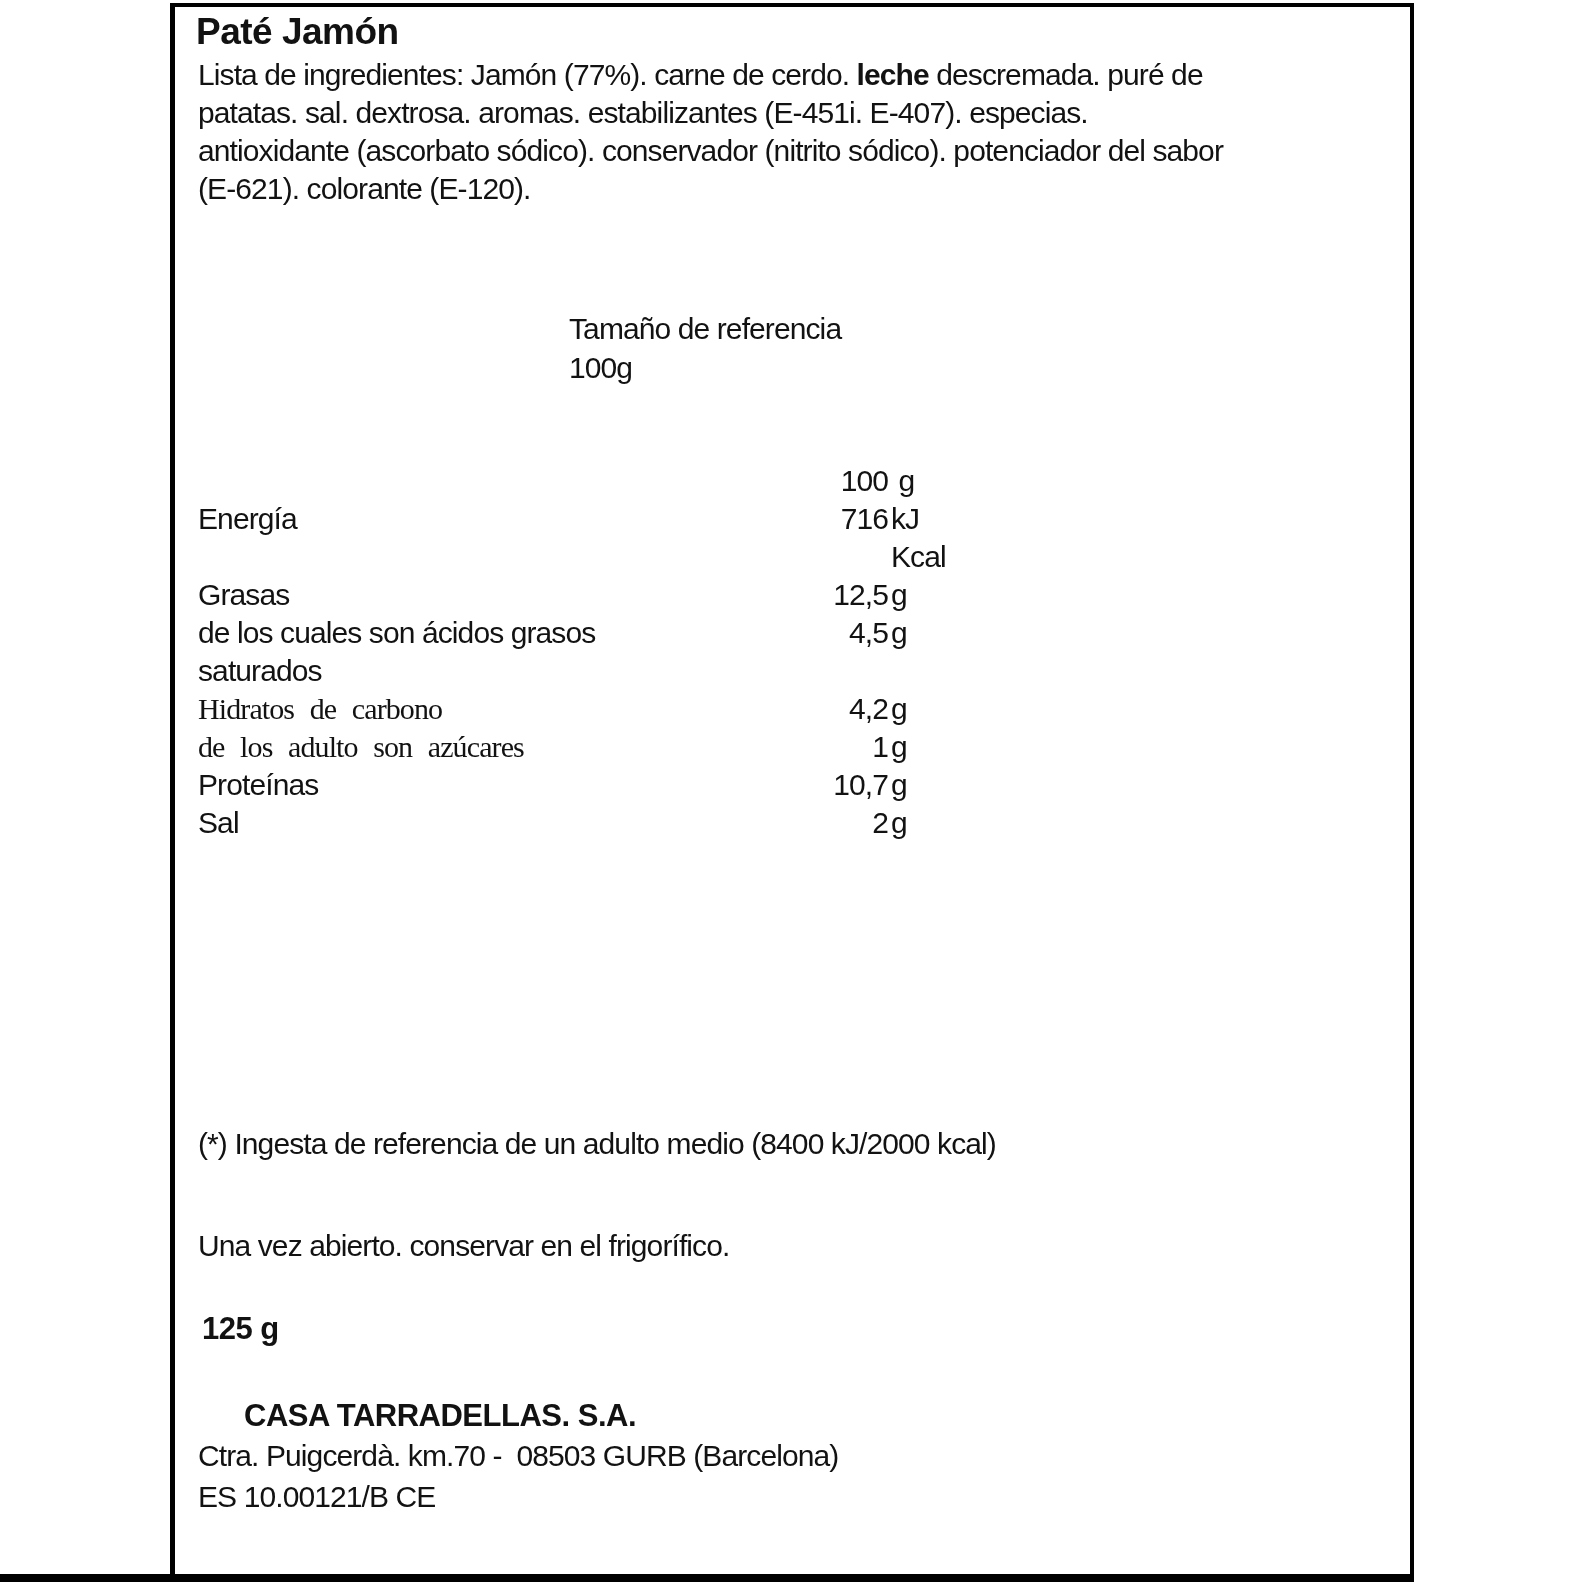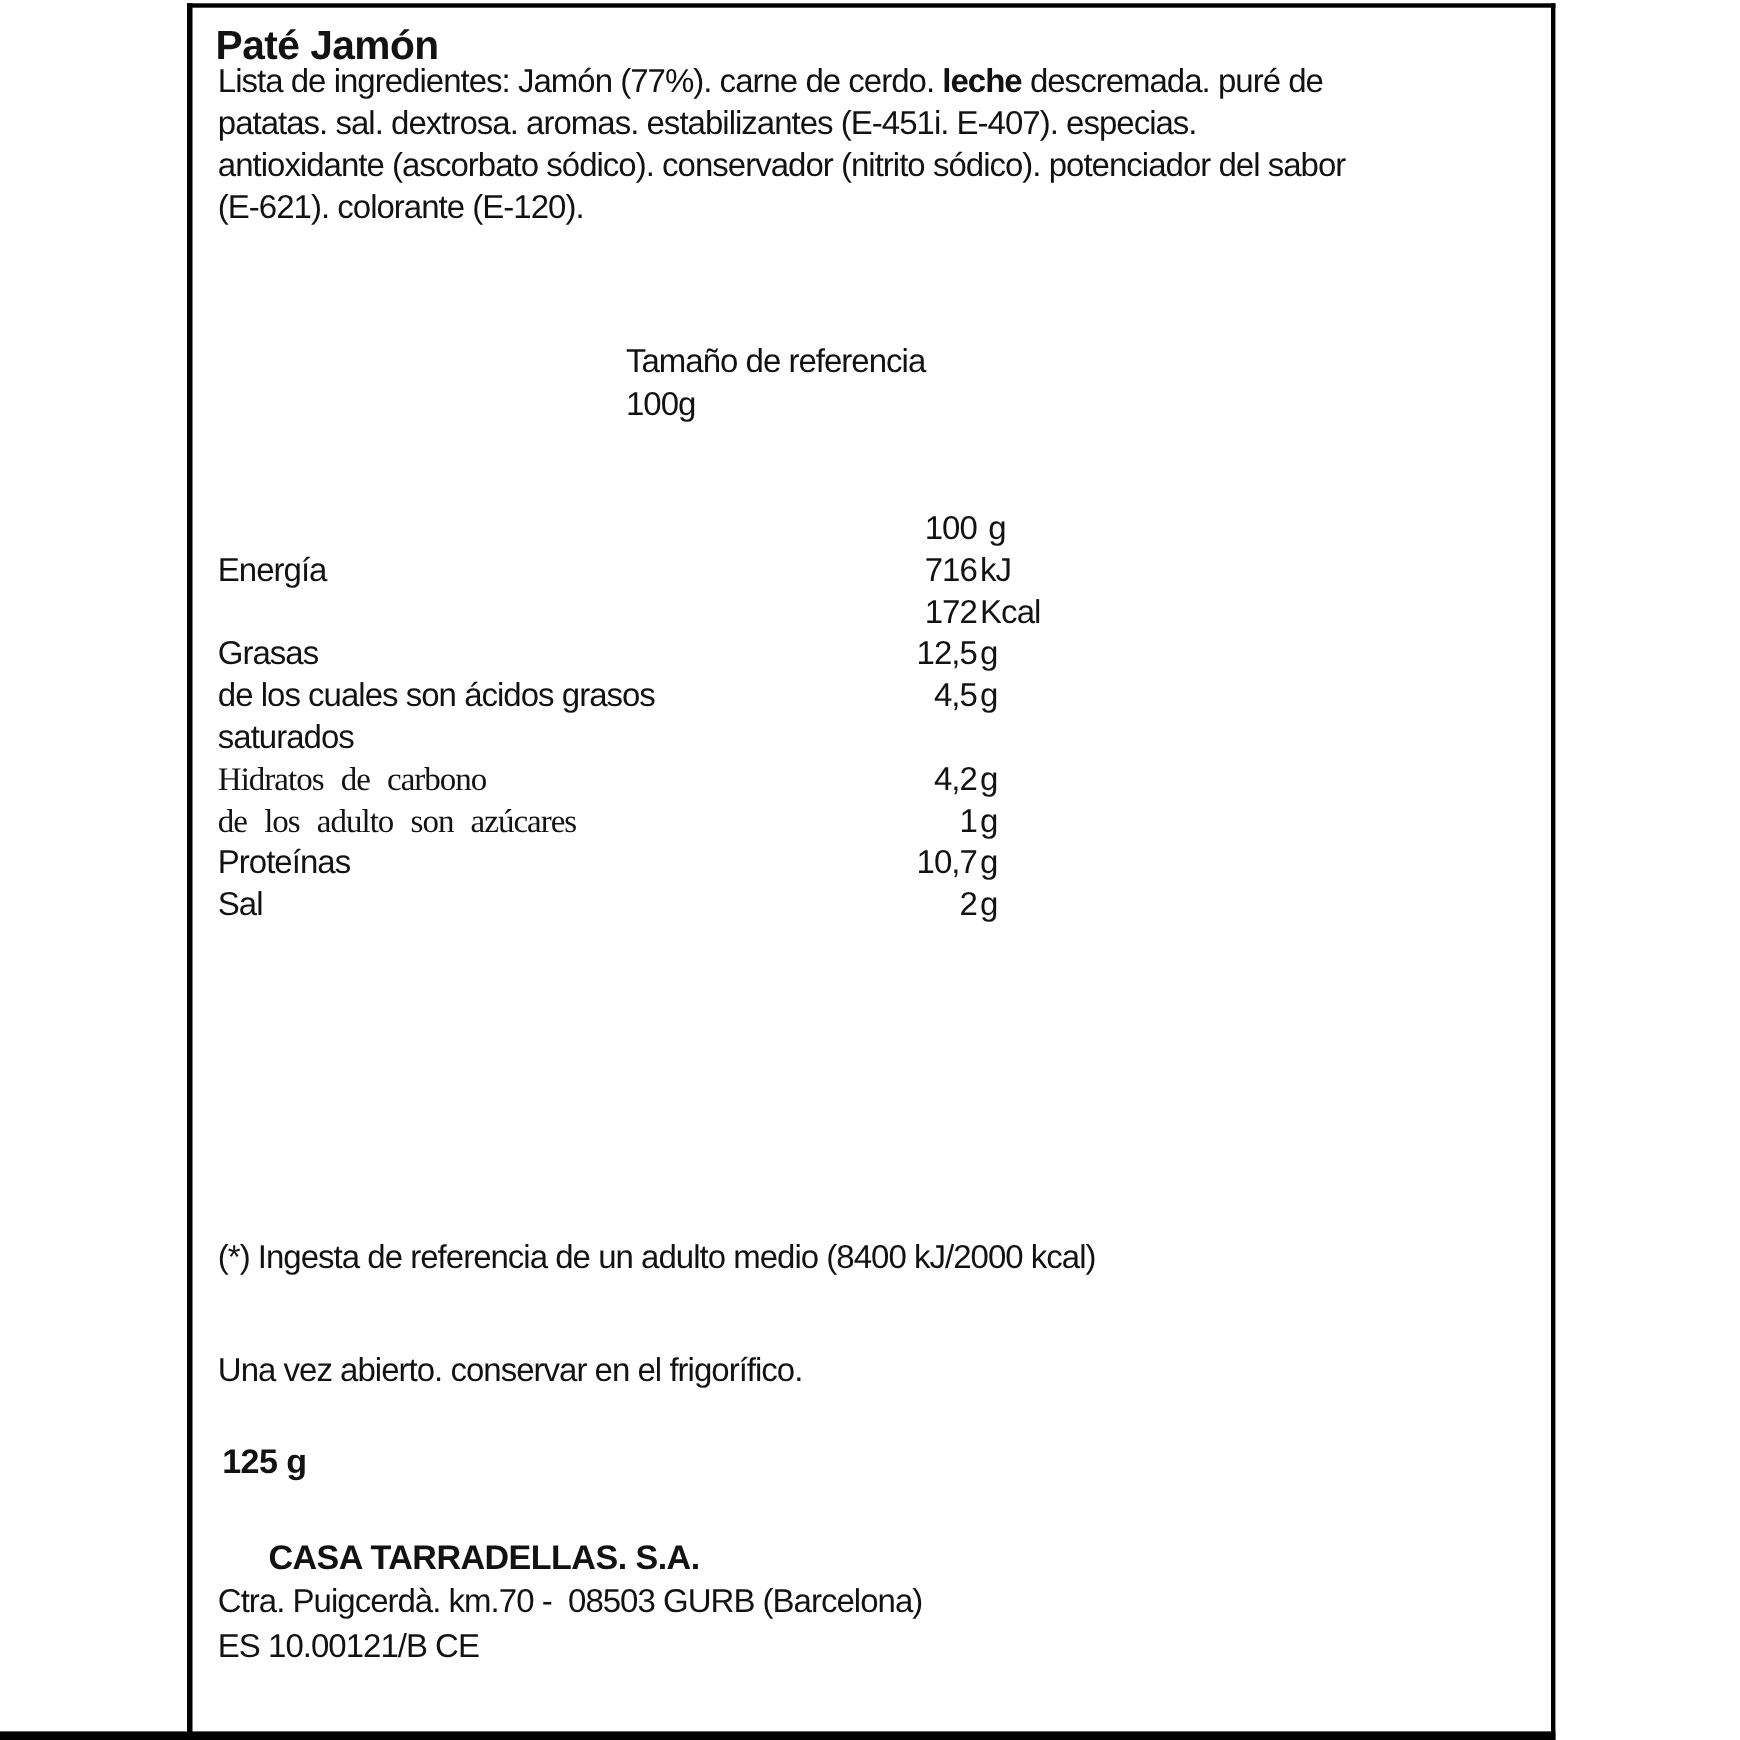--- a/index.html
+++ b/index.html
@@ -25,21 +25,20 @@
     background: #ffffff;
   }
   .product-title {
     position: absolute;
     left: 21px;
     top: 4px;
     font-size: 37px;
     font-weight: bold;
     letter-spacing: -0.5px;
     white-space: nowrap;
-    margin-top: 10px;
   }
   .ingredients {
     position: absolute;
     left: 23px;
     top: 49px;
     font-size: 30px;
     letter-spacing: -0.9px;
     line-height: 38px;
   }
   .ingredients .ing-line { white-space: nowrap; }
@@ -134,21 +133,20 @@
       <span class="t-num">100</span>
         <span class="t-unit">&nbsp;g</span>
     </div>
     <div class="t-row" style="top:493px">
       <span class="t-label">Energía</span>
       <span class="t-num">716</span>
         <span class="t-unit">kJ</span>
     </div>
     <div class="t-row" style="top:531px">
       <span class="t-label"></span>
-      <span class="t-num">172</span>
         <span class="t-unit">Kcal</span>
     </div>
     <div class="t-row" style="top:569px">
       <span class="t-label">Grasas</span>
       <span class="t-num">12,5</span>
         <span class="t-unit">g</span>
     </div>
     <div class="t-row" style="top:607px">
       <span class="t-label">de los cuales son ácidos grasos</span>
       <span class="t-num">4,5</span>

